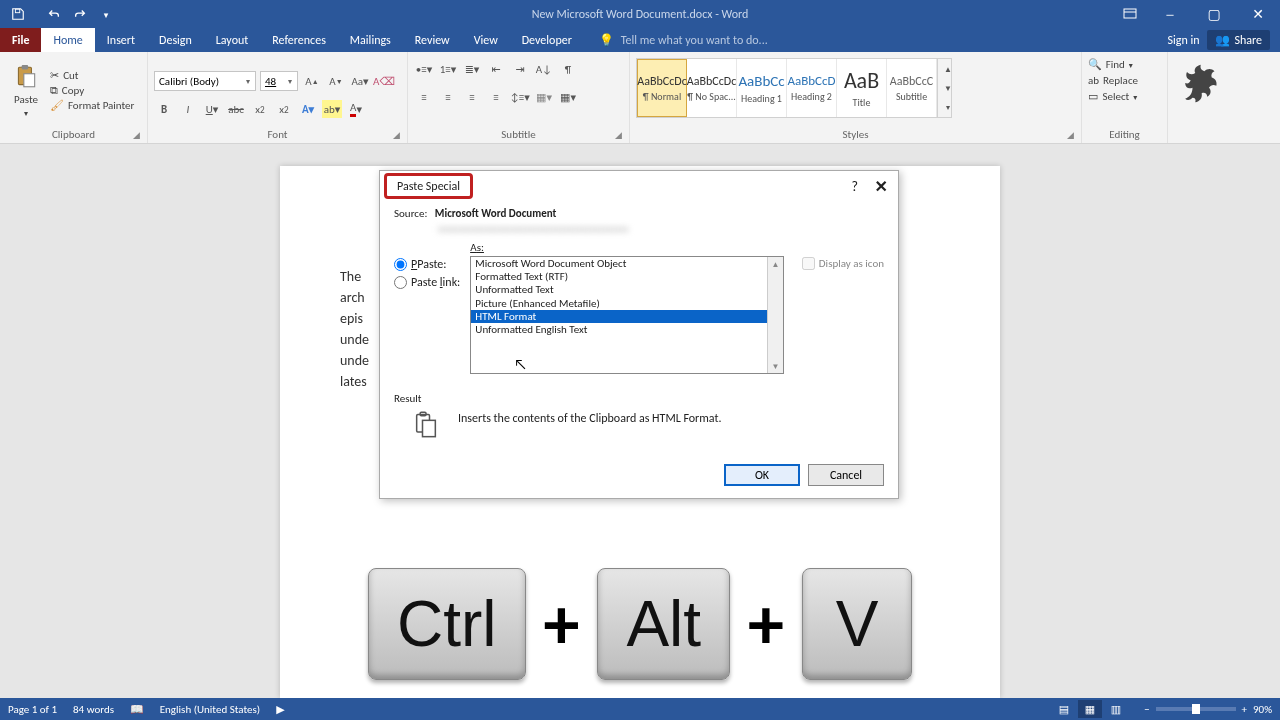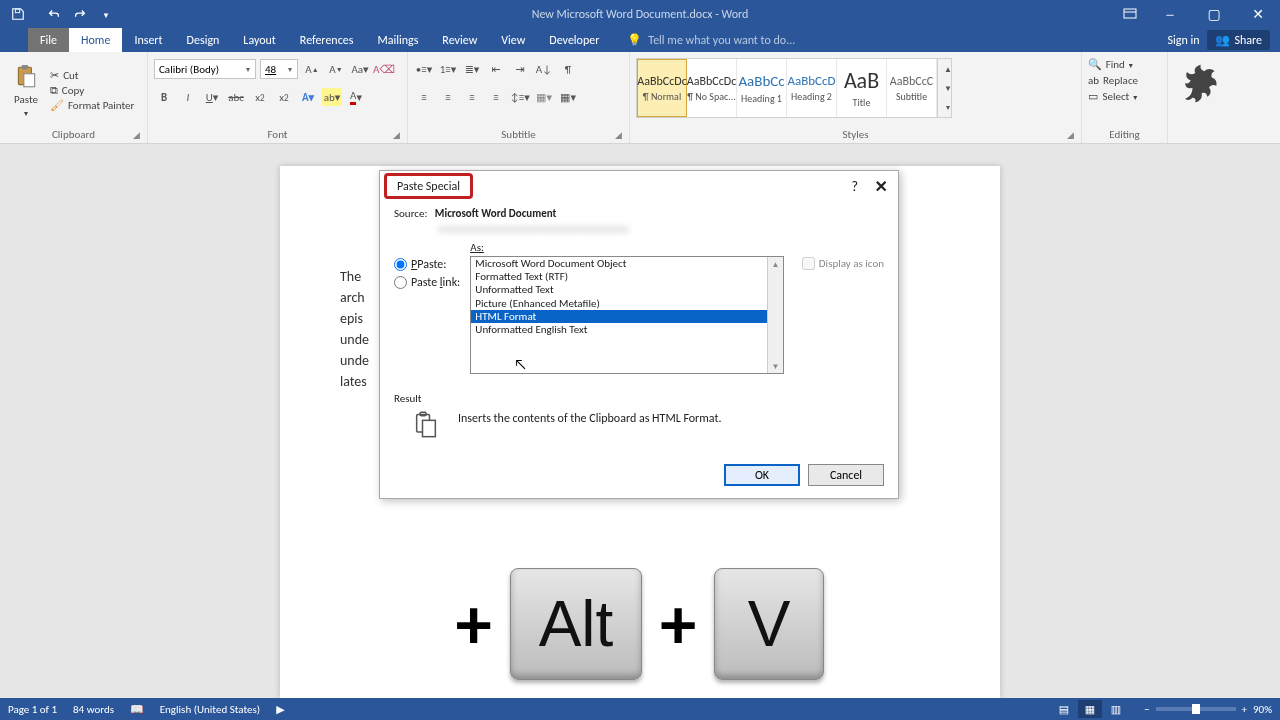--- a/index.html
+++ b/index.html
@@ -13,21 +13,21 @@
 .titlebar .title { position: absolute; left: 50%; transform: translateX(-50%); color: #c9d6ea; }
 .titlebar .win-ctrls { position: absolute; right: 0; display: flex; }
 .win-ctrls .btn { width: 44px; height: 28px; display:flex; align-items:center; justify-content:center; cursor:pointer; font-size:14px; }
 .win-ctrls .ribbon-opts { width: 36px; }
 .titlebar .qat .sep { width:8px; }
 
 
 .menubar { height: 24px; background: #2b579a; display: flex; font-size: 12px; }
 .menubar .tab { padding: 4px 12px; color: #fff; cursor: pointer; display:flex; align-items:center; }
 .menubar .tab.active { background: #fff; color: #2b579a; }
-.menubar .file { background: #737373; font-weight: normal; margin-left: 28px; }
+.menubar .file { background: #7f1d1d; font-weight: bold; }
 .menubar .spacer { flex: 1; }
 .menubar .tell { color: #b8c8e0; font-size:12px; display:flex; align-items:center; gap:6px; padding-left:16px; }
 .menubar .right { display:flex; align-items:center; gap:8px; padding-right:10px; color:#fff; }
 .menubar .share { background:#1e3f73; padding:3px 8px; border-radius:2px; display:flex; align-items:center; gap:4px; }
 
 
 .ribbon { height: 92px; background: #f3f3f3; border-bottom: 1px solid #d4d4d4; display: flex; font-size: 11px; color:#444; }
 .rgroup { border-right: 1px solid #e1e1e1; display:flex; flex-direction:column; padding: 2px 6px 0 6px; position:relative; }
 .rgroup .glabel { position:absolute; bottom:2px; left:0; right:0; text-align:center; color:#666; font-size:11px; }
 .rgroup .glaunch { position:absolute; bottom:4px; right:4px; width:10px; height:10px; color:#888; font-size:9px; }
@@ -185,21 +185,21 @@
             <span style="color:#d88a2a;">🖌</span>
             <span>Format Painter</span>
           </div>
       </div>
     </div>
     <span class="glabel">Clipboard</span>
     <span class="glaunch">◢</span>
   </div>
 
   <div class="rgroup" style="width:260px;">
-    <div class="rrow" style="margin-top:4px;">
+    <div class="rrow" style="margin-top:16px;">
       <div class="combo">
           <input style="width: 86px;" value="Calibri (Body)">
           <span class="dd">▾</span>
         </div>
       <div class="combo">
           <input style="width: 22px; text-decoration: underline;" value="48">
           <span class="dd">▾</span>
         </div>
       <span class="smbtn">A<sup style="font-size:7px;">▲</sup></span>
       <span class="smbtn">A<sup style="font-size:7px;">▼</sup></span>
@@ -384,20 +384,21 @@
     </div>
   </div>
   <div class="buttons">
     <button class="dbtn primary">OK</button>
     <button class="dbtn">Cancel</button>
   </div>
 </div>
 <div class="cursor-arrow">↖</div>
 
 <div class="kbd-overlay">
+  <div class="keycap">Ctrl</div>
   <div class="plus">+</div>
   <div class="keycap">Alt</div>
   <div class="plus">+</div>
   <div class="keycap">V</div>
 </div>
 
 <div class="statusbar">
   <span>Page 1 of 1</span>
   <span>84 words</span>
   <span>📖</span>

